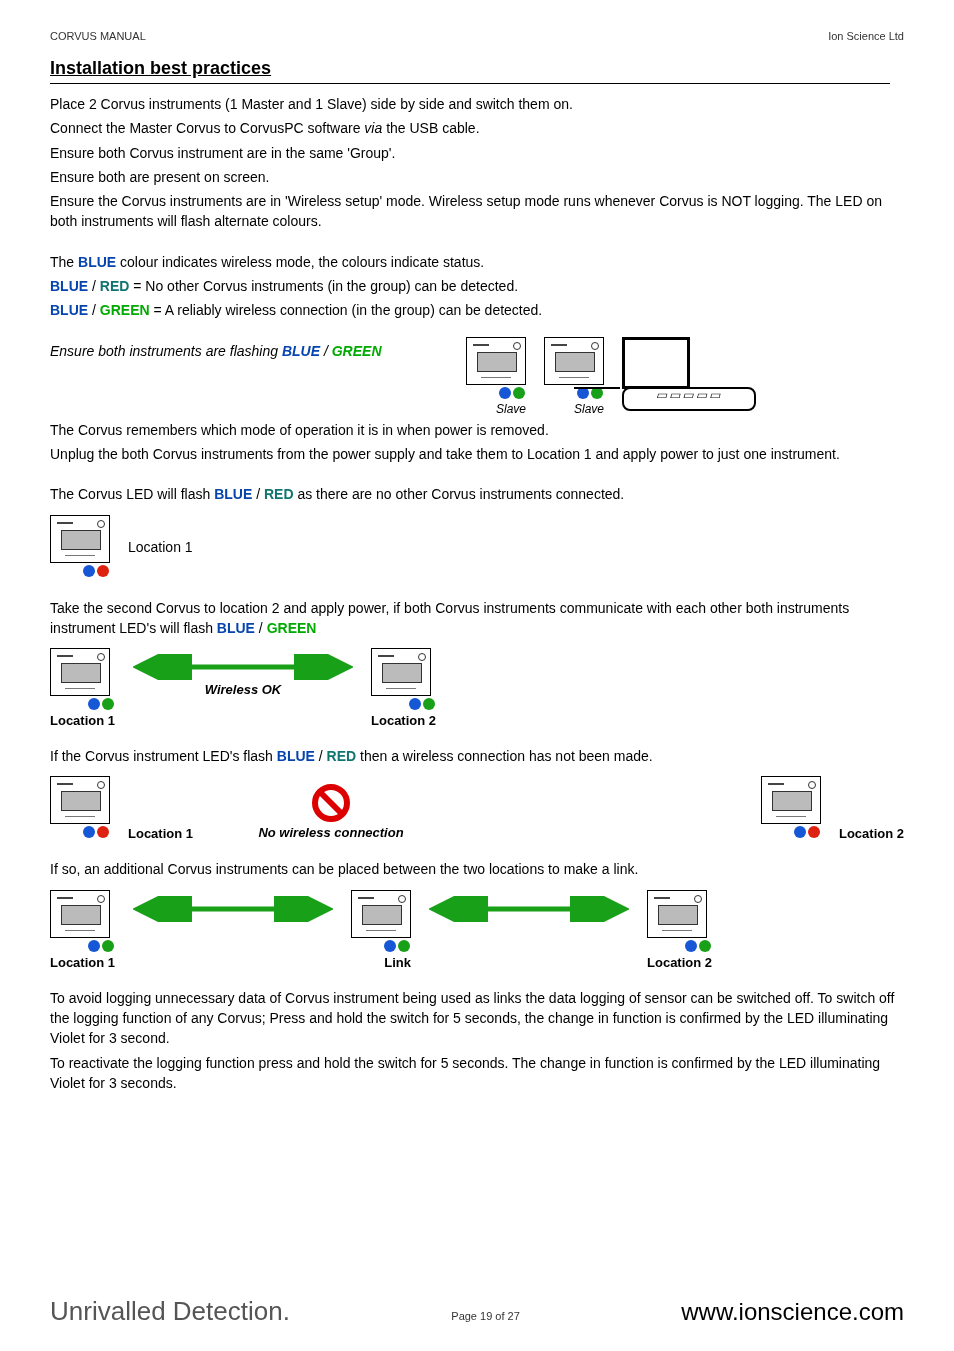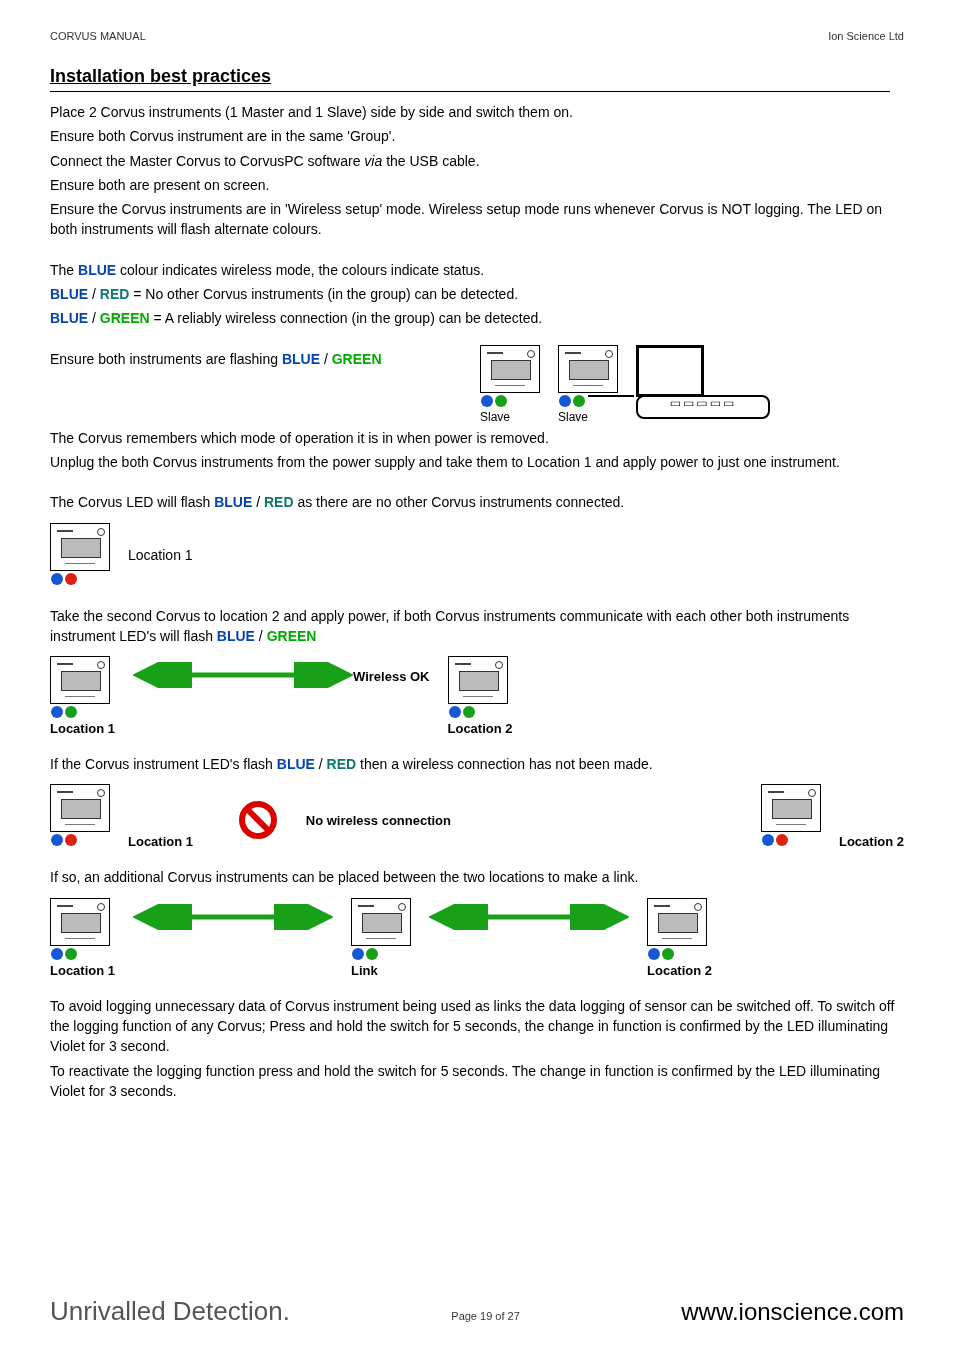--- a/index.html
+++ b/index.html
@@ -15,21 +15,21 @@
     min-height: 1351px;
     box-sizing: border-box;
     padding: 30px 50px 20px 50px;
     position: relative;
   }
   .hdr {
     display: flex;
     justify-content: space-between;
     font-size: 11px;
     color: #333;
-    margin-bottom: 24px;
+    margin-bottom: 16px;
   }
   h1.section {
     font-size: 18px;
     font-weight: bold;
     text-decoration: underline;
     margin: 16px 0 10px 0;
     border-bottom: 1px solid #000;
     padding-bottom: 4px;
     width: 840px;
   }
@@ -41,21 +41,21 @@
   .italic { font-style: italic; }
 
   .diagram-row {
     display: flex;
     align-items: flex-start;
     gap: 18px;
     margin: 10px 0 18px 0;
     flex-wrap: nowrap;
   }
   .device {
-    text-align: left;
+    text-align: right;
     font-size: 12px;
   }
   .device-body {
     width: 58px;
     height: 46px;
     border: 1.5px solid #000;
     position: relative;
     background: #fff;
     margin-bottom: 2px;
   }
@@ -111,25 +111,26 @@
   }
   .laptop-line {
     width: 46px; height: 2px;
     background: #000;
     position: absolute;
     top: 50px; left: -48px;
   }
 
   .arrow-wrap {
     display: flex;
-    flex-direction: row;
+    flex-direction: column;
     align-items: center;
     justify-content: center;
     min-width: 200px;
     margin-top: 6px;
+    font-style: italic;
   }
   .arrow-svg { display: block; }
   .arrow-label {
     font-size: 13px; font-weight: bold;
     margin-top: 2px;
   }
 
   .nosign {
     width: 40px; height: 40px;
     color: #d00;
@@ -157,40 +158,40 @@
 <div class="page">
 
   <div class="hdr">
     <span>CORVUS MANUAL</span>
     <span>Ion Science Ltd</span>
   </div>
 
   <h1 class="section">Installation best practices</h1>
 
   <div class="para">Place 2 Corvus instruments (1 Master and 1 Slave) side by side and switch them on.</div>
+  <div class="para">
+    <span>Connect the Master Corvus to CorvusPC software </span><span class="italic">via</span><span> the USB cable.</span>
+  </div>
   <div class="para">Ensure both Corvus instrument are in the same 'Group'.</div>
-  <div class="para">
-    <span>Connect the Master Corvus to CorvusPC software </span><span class="italic">via</span><span> the USB cable.</span>
-  </div>
   <div class="para">Ensure both are present on screen.</div>
   <div class="para">Ensure the Corvus instruments are in 'Wireless setup' mode. Wireless setup mode runs whenever Corvus is NOT logging. The LED on both instruments will flash alternate colours.</div>
 
   <div style="height:12px"></div>
 
   <div class="para">
     <span>The </span><span class="bluebold">BLUE</span><span> colour indicates wireless mode, the colours indicate status.</span>
   </div>
   <div class="para">
     <span class="blue">BLUE</span><span> / </span><span class="red">RED</span><span> = No other Corvus instruments (in the group) can be detected.</span>
   </div>
   <div class="para">
     <span class="blue">BLUE</span><span> / </span><span class="green">GREEN</span><span> = A reliably wireless connection (in the group) can be detected.</span>
   </div>
 
-  <div style="display:flex; align-items:flex-start; gap:30px; margin-top:16px;">
+  <div style="display:flex; align-items:flex-start; gap:16px; margin-top:16px;font-style:italic;">
     <div class="para" style="flex:0 0 400px; margin-top:4px;">
       <span>Ensure both instruments are flashing </span><span class="blue">BLUE</span><span> / </span><span class="green">GREEN</span>
     </div>
 
     <div class="diagram-row" style="margin:0;">
       <div class="device">
         <div class="device-body">
           <div class="topline"></div>
             <div class="blob"></div>
             <div class="screen"></div>

